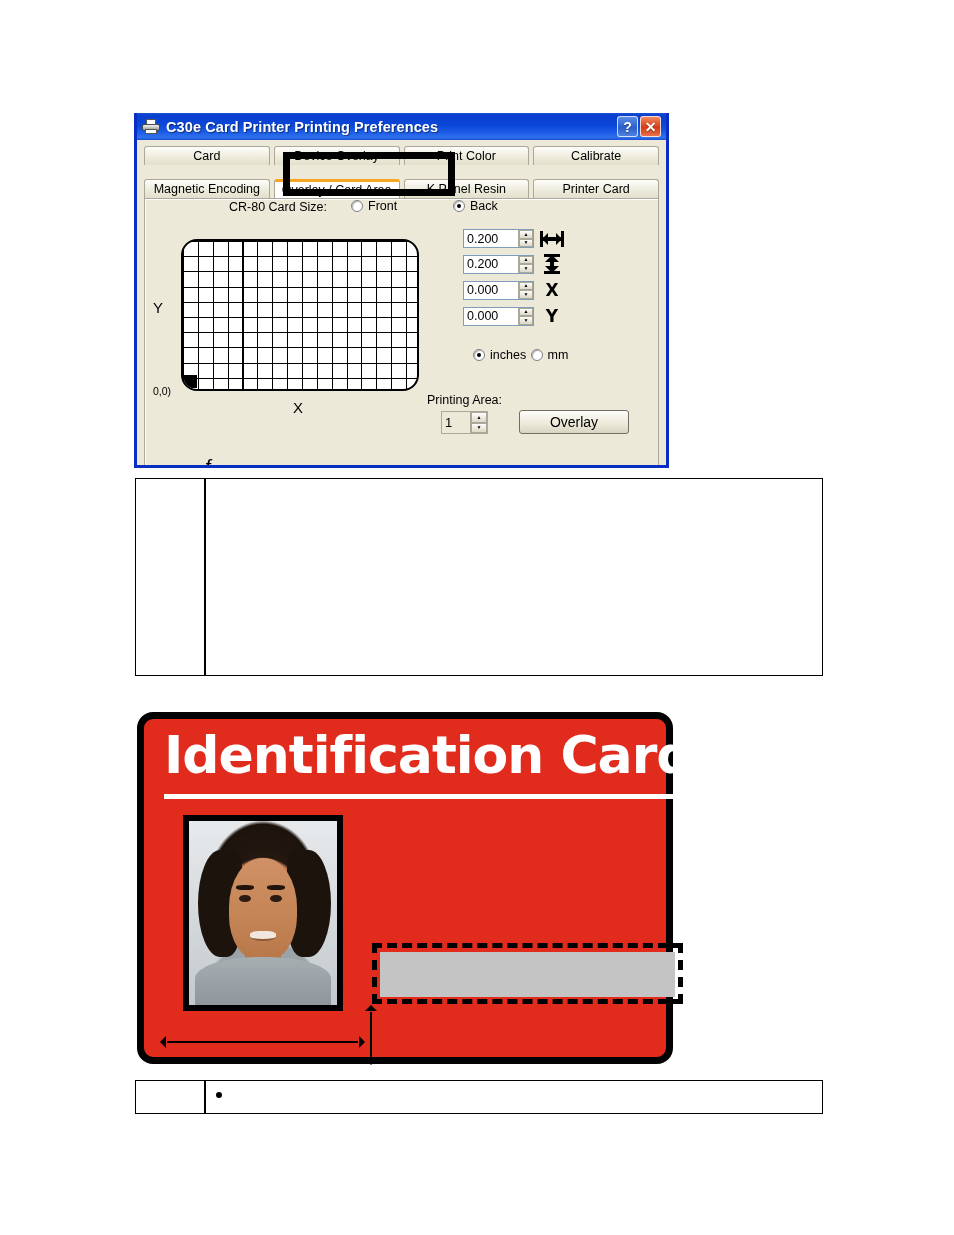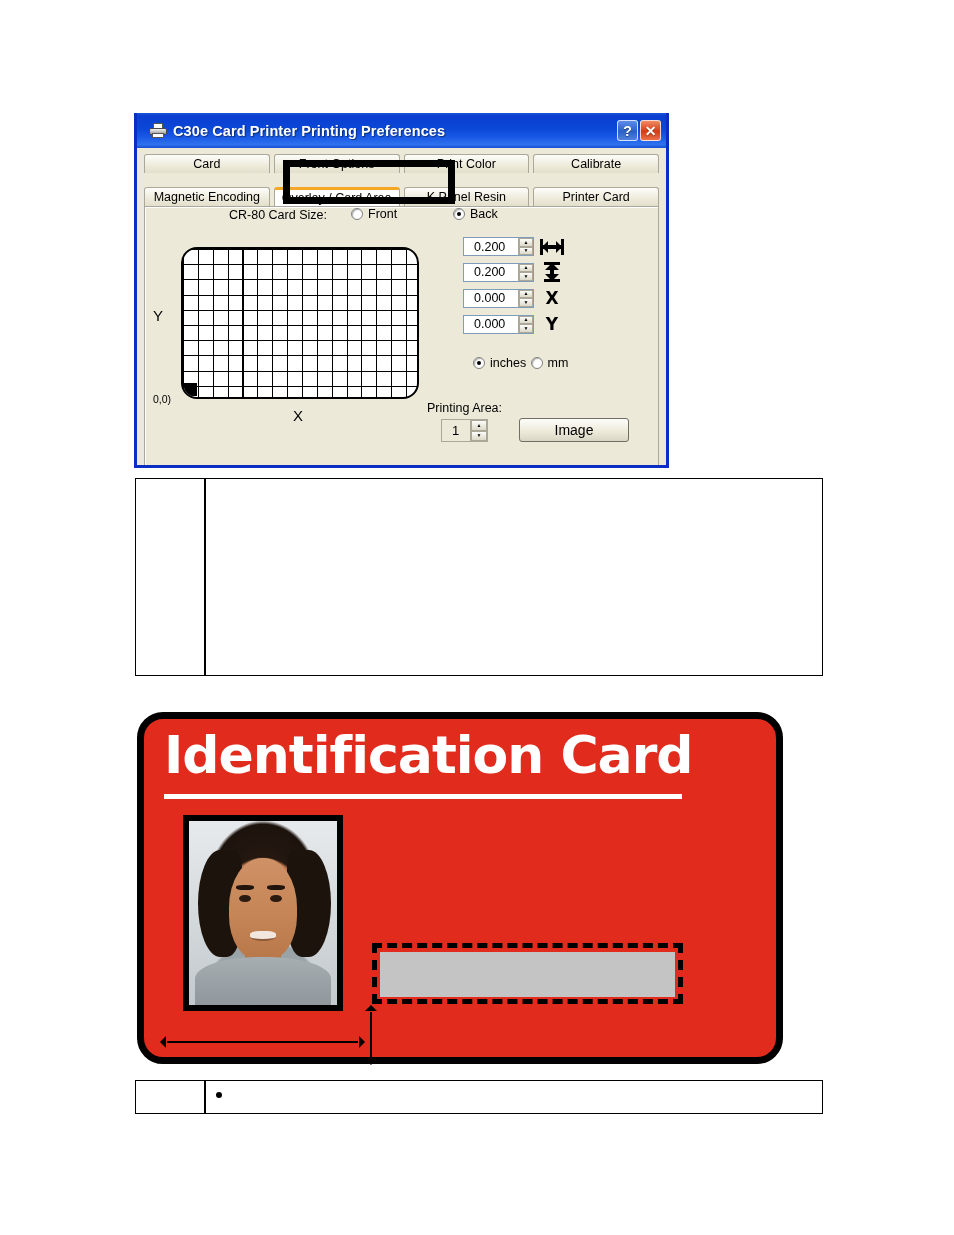--- a/index.html
+++ b/index.html
@@ -16,24 +16,24 @@
   .dialog {
     position: absolute;
     left: 134px; top: 113px;
     width: 535px; height: 355px;
     border: 3px solid #0A2EC4;
     border-top: none;
     background: #ECE9D8;
     overflow: hidden;
   }
   .titlebar {
-    height: 35px;
+    height: 27px;
     background: linear-gradient(180deg,#1a55d6 0%,#0a3fd0 8%,#0b47d8 45%,#1a5ae6 70%,#2f72ee 90%,#1a4fd0 100%);
     display: flex; align-items: center;
-    padding: 0 3px 0 12px;
+    padding: 0 3px 0 5px;
     position: relative;
     justify-content: flex-end;
   }
   .title-text {
     color: #fff; font-weight: bold; font-size: 14.5px;
     letter-spacing: .1px;
     text-shadow: 1px 1px 1px rgba(0,0,0,.45);
     white-space: nowrap;
     margin-left: 6px;
   }
@@ -144,21 +144,21 @@
   
   .spin-col { position:absolute; left: 318px; top: 30px; }
   .spin-row { display:flex; align-items:center; margin-bottom: 6px; }
   .spin {
     width: 71px; height: 19px;
     display:flex; align-items:center;
     border: 1px solid #7f9db9;
     background: #fff;
   }
   .spin .val {
-    flex:1; font-size:12.5px; padding-left:10px; color:#000;
+    flex:1; font-size:12.5px; padding-left:3px; color:#000;
     font-family:"Liberation Sans", sans-serif;
   }
   .spin .arrows {
     width: 15px; height: 17px; display:flex; flex-direction:column;
     border-left: 1px solid #aca899;
   }
   .spin .arrows span {
     flex:1; background: linear-gradient(180deg,#fdfdfa,#dcd9c8);
     border:1px solid #aca899; margin:0;
     display:flex; align-items:center; justify-content:center;
@@ -234,24 +234,24 @@
   .table2 .divider { left: 68px; }
   .bullet {
     position:absolute; left: 80px; top: 11px;
     width: 6px; height: 6px; border-radius:50%; background:#000;
   }
 
   
   .idcard {
     position:absolute;
     left: 137px; top: 712px;
-    width: 646px; height: 352px;
+    width: 536px; height: 352px;
     background: #E02B1D;
     border: 7px solid #000;
-    border-radius: 26px;
+    border-radius: 16px;
   }
   .id-title {
     position:absolute; left: 20px; top: 10px;
     width: 518px;
     color: #fff;
     font-family: "DejaVu Sans", sans-serif;
     font-weight: bold;
     font-size: 52px;
     letter-spacing: -1px;
     line-height: 1;
@@ -357,21 +357,21 @@
     <div class="tb-buttons">
       <div class="tb-btn tb-help">?</div>
       <div class="tb-btn tb-close">✕</div>
     </div>
   </div>
 
   <div class="dlg-body">
 
     <div class="tabrow">
       <div class="tab">Card</div>
-      <div class="tab">Front Options</div>
+      <div class="tab">Device Overlay</div>
       <div class="tab">Print Color</div>
       <div class="tab">Calibrate</div>
     </div>
     <div class="tabrow row2">
       <div class="tab">Magnetic Encoding</div>
       <div class="tab selected">Overlay / Card Area</div>
       <div class="tab">K Panel Resin</div>
       <div class="tab">Printer Card</div>
     </div>
 
@@ -471,21 +471,21 @@
       <div class="defarea-lbl">Printing Area:</div>
       <div class="defarea-spin">
         <div class="spin">
           <span class="val">1</span>
           <span class="arrows">
             <span>▲</span>
             <span>▼</span>
           </span>
         </div>
       </div>
-      <div class="btn-delete">Image</div>
+      <div class="btn-delete">Overlay</div>
 
       <div class="cut-glyph">ƒ</div>
     </div>
 
     <div class="callout-box"></div>
   </div>
 </div>
 
 <div class="doc-table table1">
   <div class="divider"></div>

